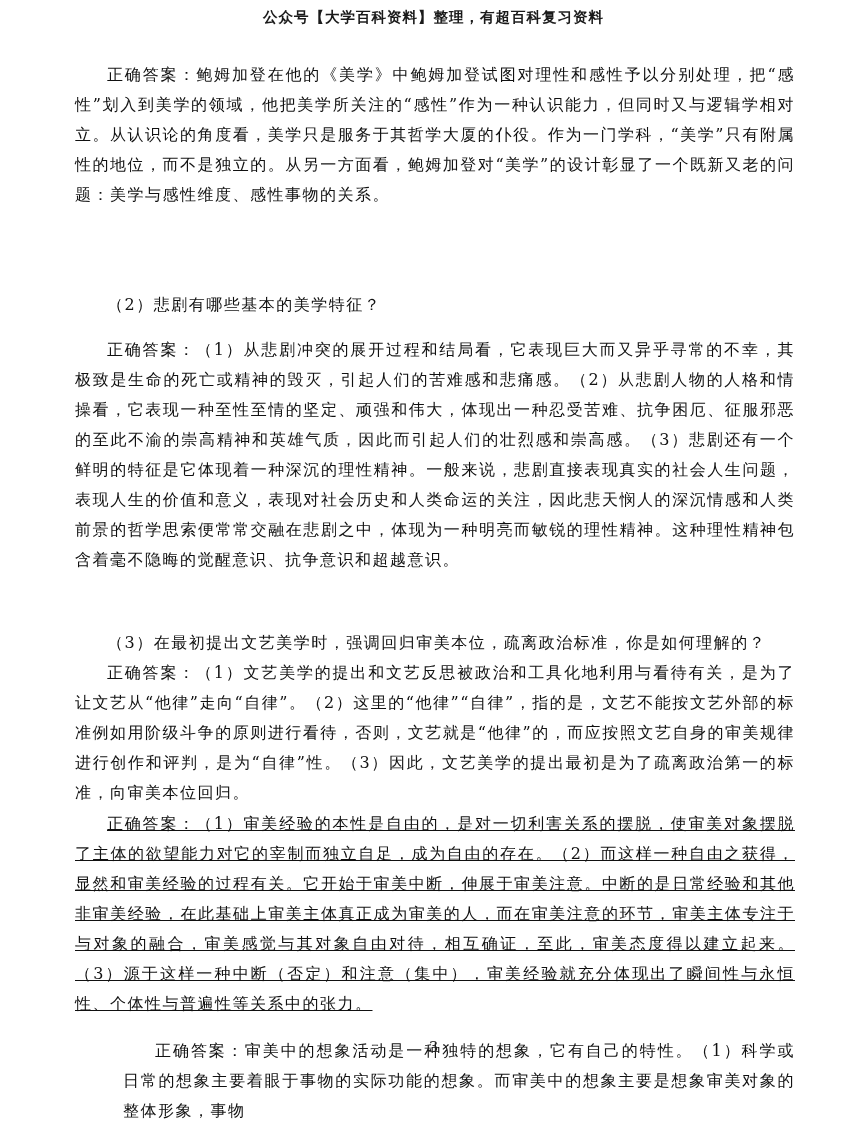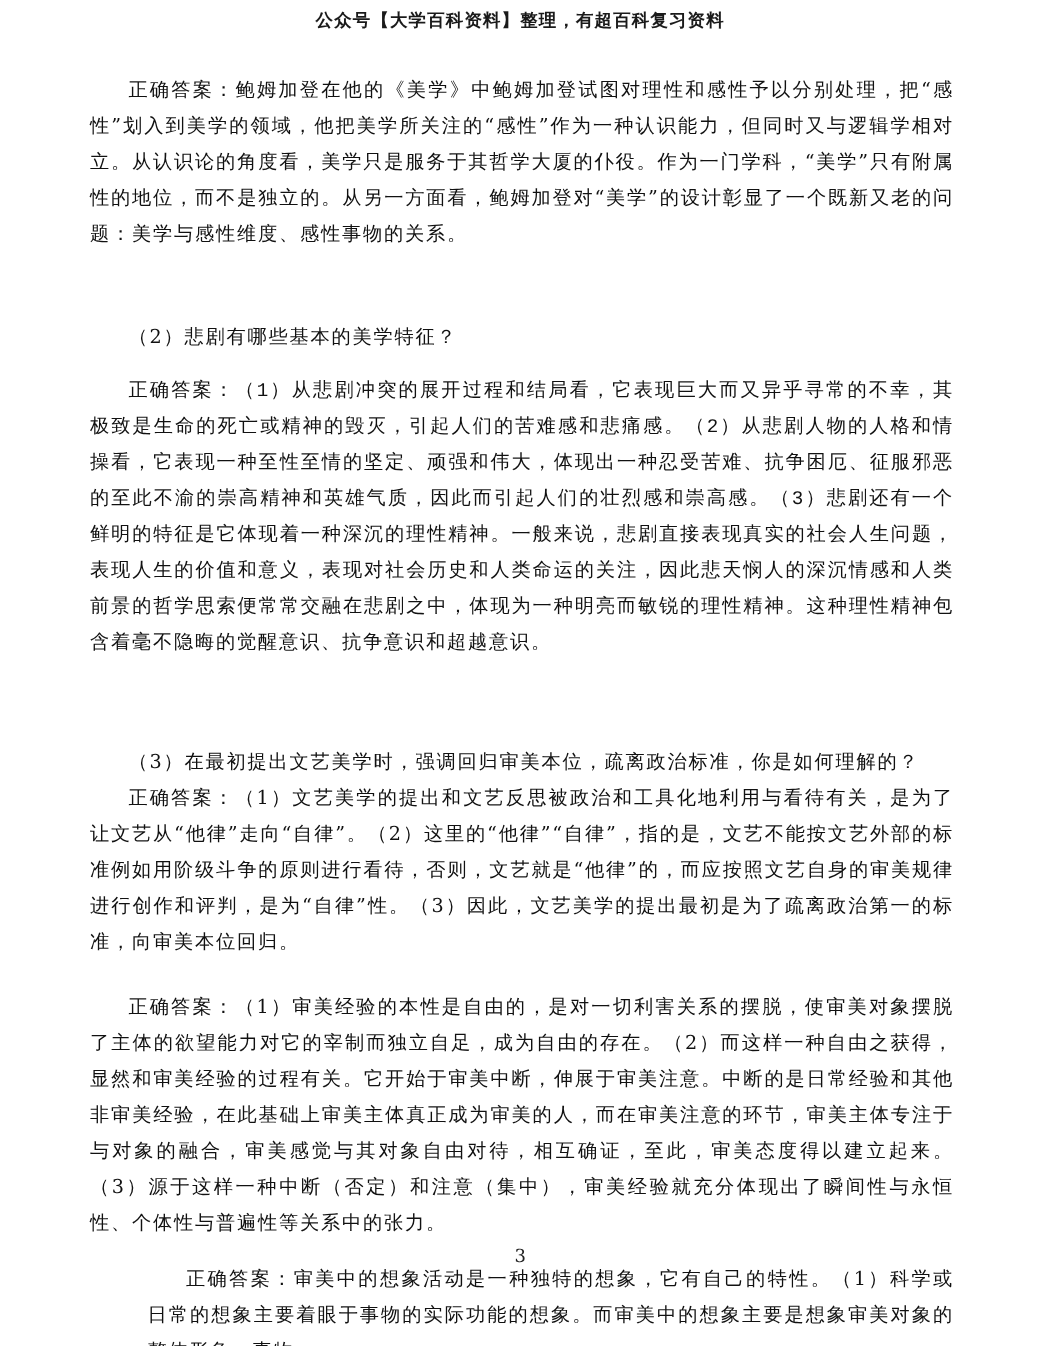--- a/index.html
+++ b/index.html
@@ -35,26 +35,26 @@
   }
   .para {
     margin: 0;
     font-size: 16px;
     line-height: 30px;
     letter-spacing: 1.5px;
     text-align: justify;
     text-indent: 2em;
     word-break: break-all;
   }
-  .mt-q2 { margin-top: 56px; }
-  .mt-a2 { margin-top: 15px; font-family: Liberation Mono, monospace; }
-  .mt-q3 { margin-top: 69px; }
+  .mt-q2 { margin-top: 80px; }
+  .mt-a2 { margin-top: 15px; }
+  .mt-q3 { margin-top: 53px; }
   .mt-a3 { margin-top: 0; }
   .mt-q4 { margin-top: 52px; }
-  .mt-a4 { margin-top: 24px; }
+  .mt-a4 { margin-top: 1px; text-decoration: underline; }
   .mt-q5 { margin-top: 46px; }
   .mt-a5 { margin-top: 17px; margin-left: 48px; }
   .page-number {
     position: absolute;
     top: 1038px;
     left: 0;
     width: 100%;
     text-align: center;
     font-size: 15px;
     color: #222222;

